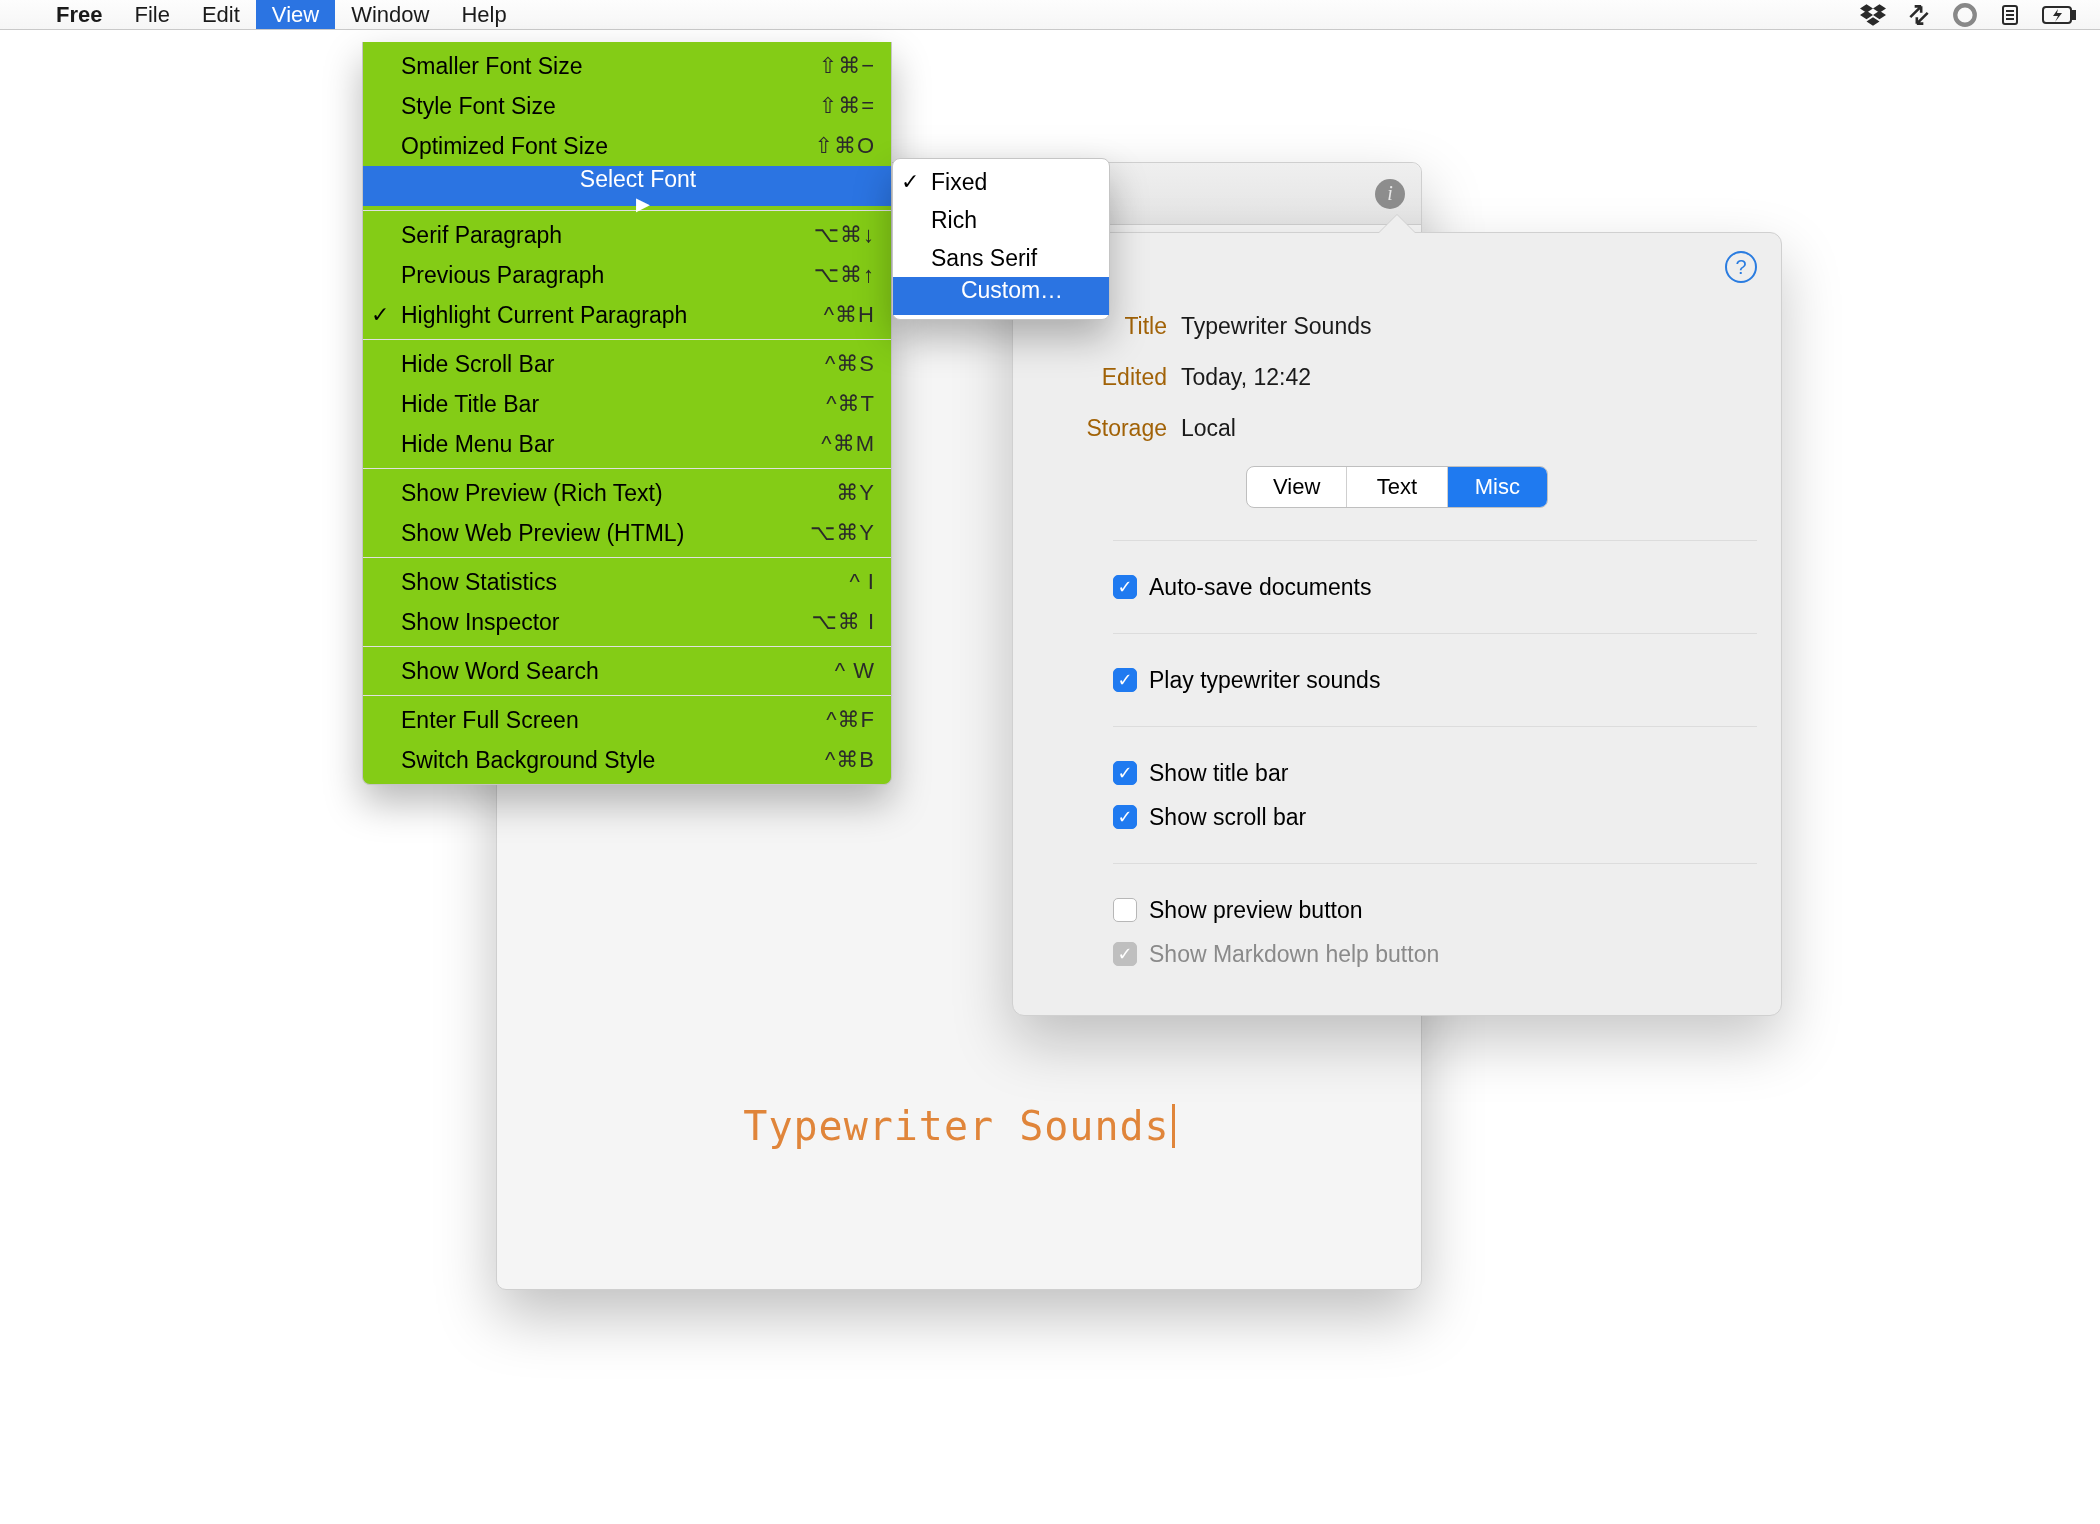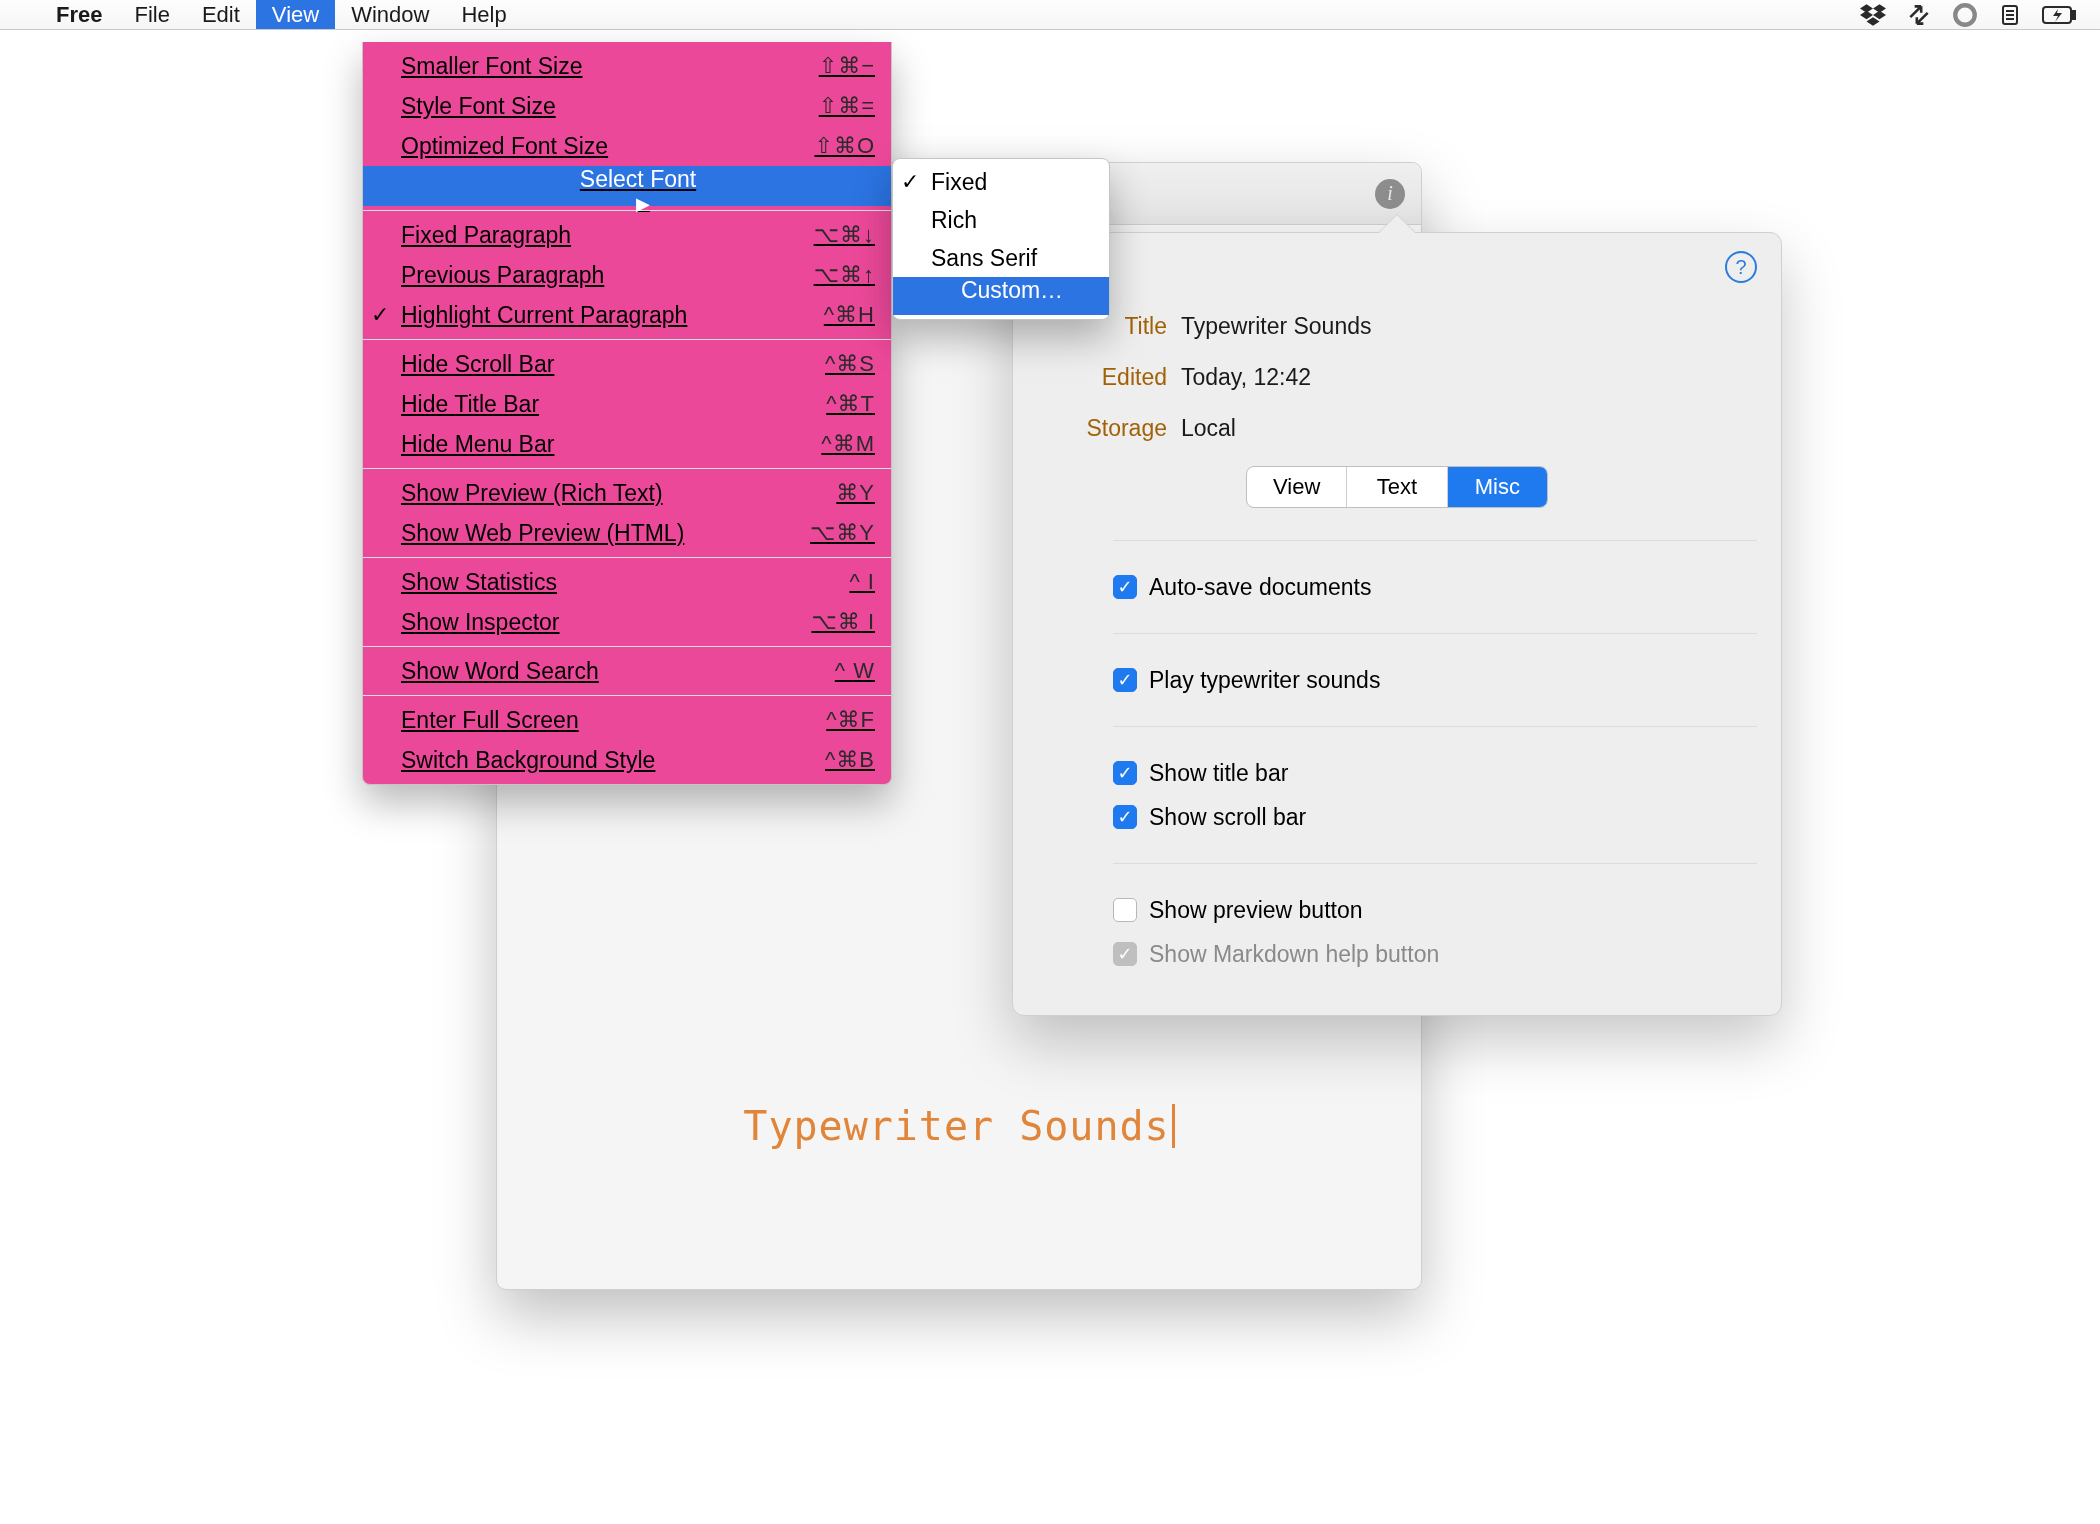--- a/index.html
+++ b/index.html
@@ -47,29 +47,28 @@
     color: #2b2b2b;
   }
   .status-icon svg { display:block; }
 
   
   .dropdown {
     position: absolute;
     top: 42px;
     left: 362px;
     width: 530px;
-    background: #ec4899;
+    background: #84cc16;
     border: 1px solid #c5c5c5;
     border-top: none;
     border-radius: 0 0 8px 8px;
     box-shadow: 0 18px 38px rgba(0,0,0,0.28);
     padding: 4px 0;
     font-size: 23px;
     z-index: 50;
-    text-decoration: underline;
   }
   .menu-row {
     display: flex;
     align-items: center;
     height: 40px;
     padding: 0 16px 0 38px;
     position: relative;
   }
   .menu-row .check {
     position: absolute;
@@ -389,21 +388,21 @@
     <span class="label">Optimized Font Size</span>
     <span class="shortcut">⇧⌘O</span>
   </div>
   <div class="menu-row selected">
     <span class="label">Select Font</span>
     <span class="arrow">▶</span>
   </div>
   <div class="menu-sep"></div>
 
   <div class="menu-row">
-    <span class="label">Fixed Paragraph</span>
+    <span class="label">Serif Paragraph</span>
     <span class="shortcut">⌥⌘↓</span>
   </div>
   <div class="menu-row">
     <span class="label">Previous Paragraph</span>
     <span class="shortcut">⌥⌘↑</span>
   </div>
   <div class="menu-row">
     <span class="check">✓</span>
     <span class="label">Highlight Current Paragraph</span>
     <span class="shortcut">^⌘H</span>

